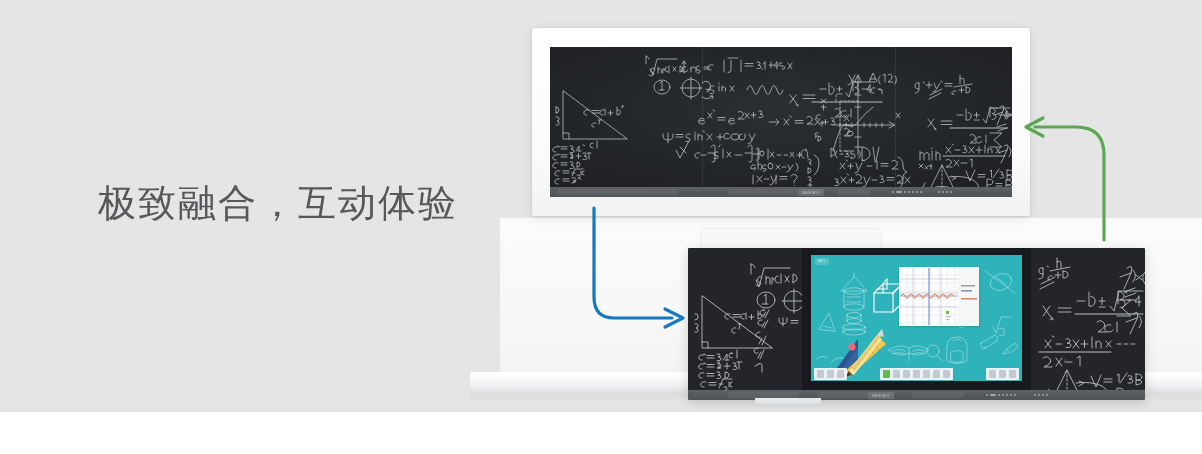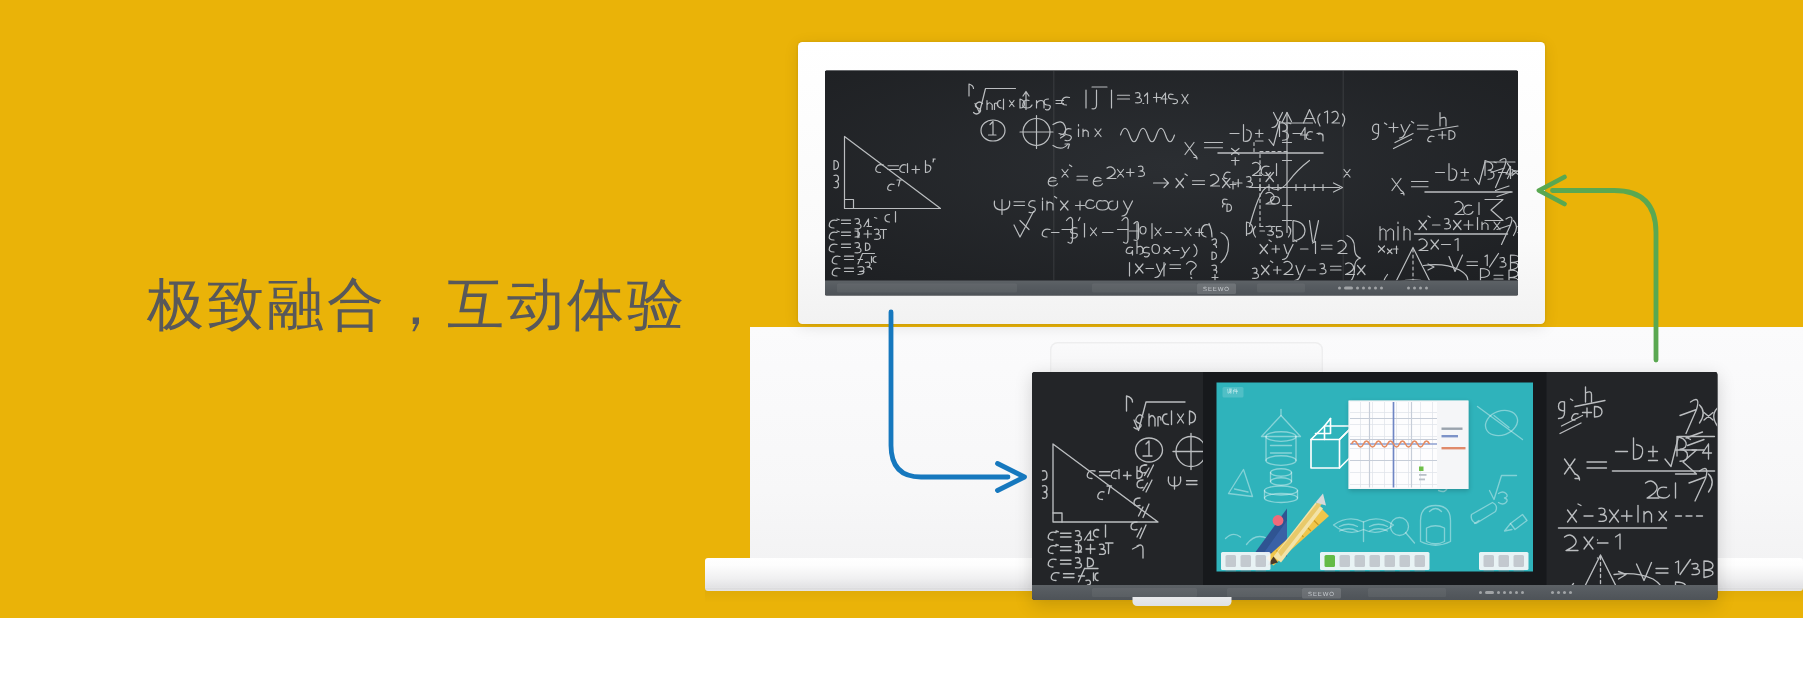--- a/index.html
+++ b/index.html
@@ -13,21 +13,21 @@
     position: relative;
     overflow: hidden;
     font-family: "Liberation Sans", sans-serif;
   }
 
   #stage {
     position: absolute;
     left: 0; top: 0;
     width: 1202px;
     height: 412px;
-    background: #eab308;
+    background: #e5e5e5;
     overflow: hidden;
   }
 
   
   .headline {
     position: absolute;
     left: 98px;
     top: 178px;
     font-size: 38px;
     line-height: 50px;

